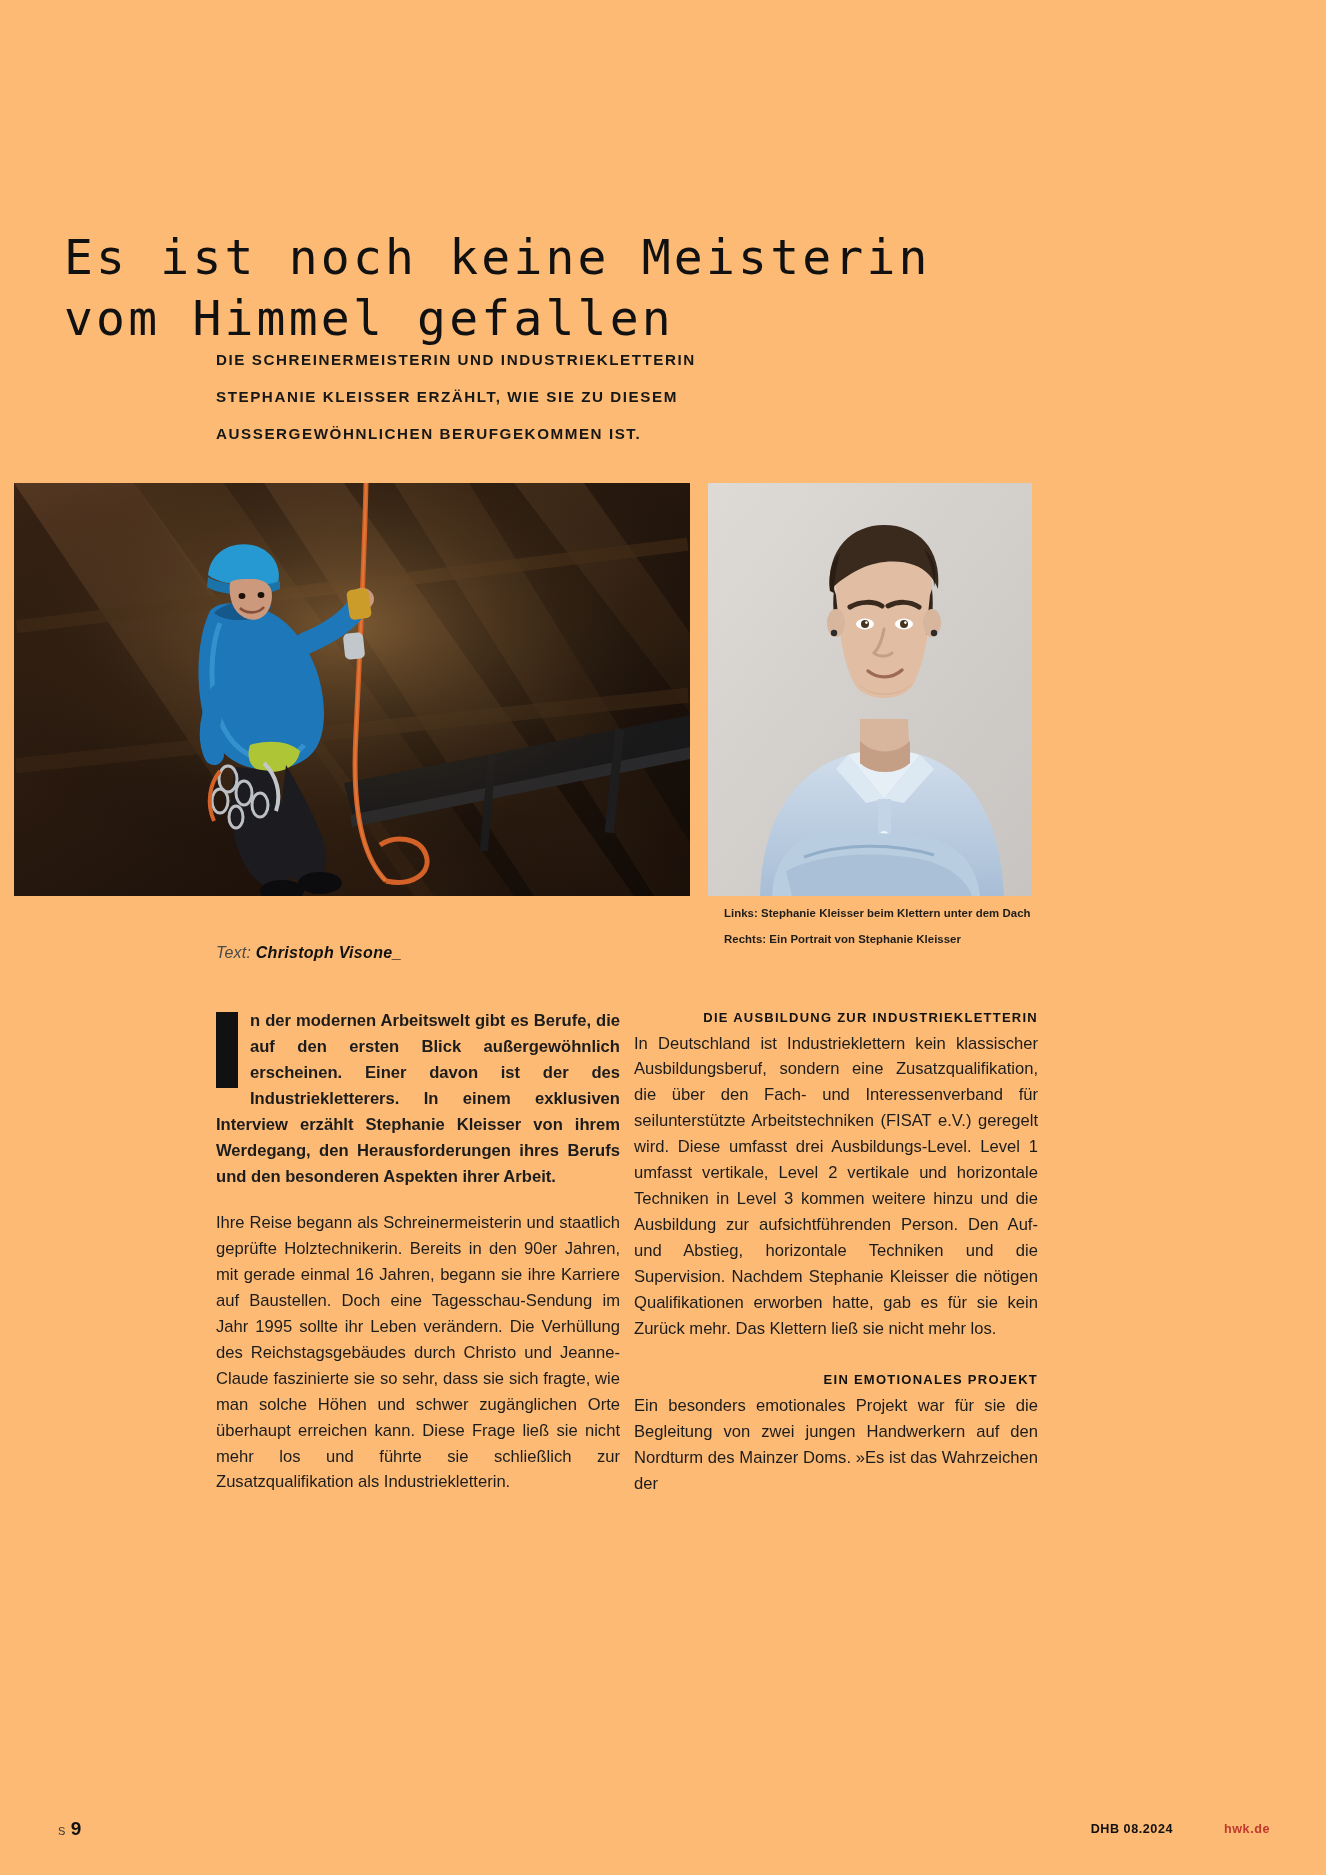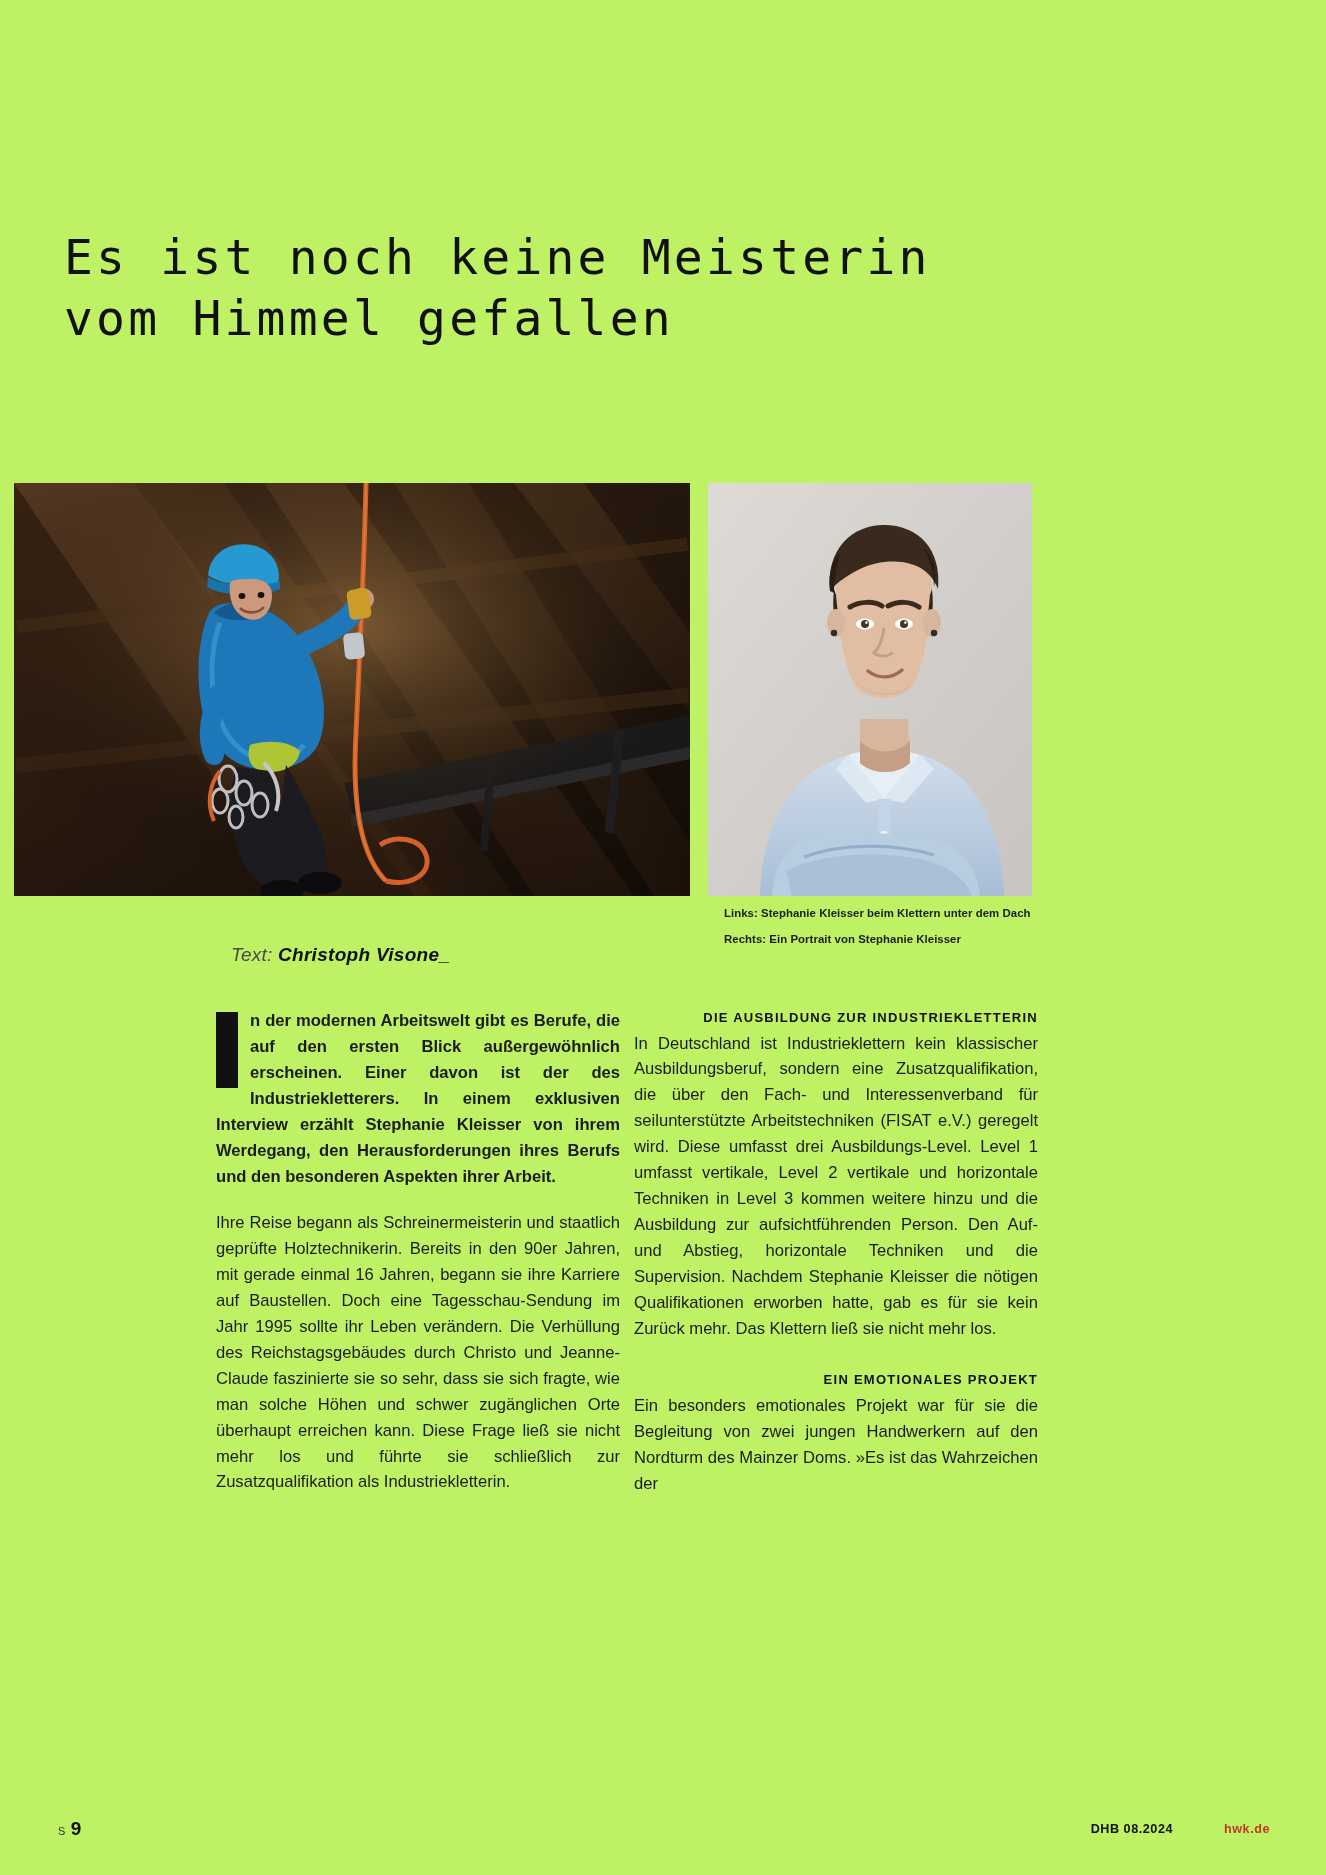--- a/index.html
+++ b/index.html
@@ -11,21 +11,21 @@
   body {
     font-family: "Liberation Sans", sans-serif;
     color: #1a1a1a;
     -webkit-font-smoothing: antialiased;
   }
 
   .page {
     position: relative;
     width: 1326px;
     height: 1875px;
-    background: #bef264;
+    background: #fdba74;
     overflow: hidden;
     box-sizing: border-box;
   }
 
   
   .headline {
     position: absolute;
     left: 64px;
     top: 195px;
     width: 1100px;
@@ -85,23 +85,23 @@
     line-height: 2.28;
     color: #1d1d1d;
     letter-spacing: 0.05px;
     margin-left: 16px;
   }
   .captions div { white-space: nowrap; }
 
   
   .byline {
     position: absolute;
-    left: 231px;
+    left: 216px;
     top: 944px;
-    font-size: 19px;
+    font-size: 16px;
     font-style: italic;
     color: #4a4a4a;
     letter-spacing: 0.2px;
   }
   .byline .author {
     font-weight: 700;
     font-style: italic;
     color: #111111;
     letter-spacing: 0.3px;
   }
@@ -192,20 +192,25 @@
   }
 </style>
 </head>
 <body>
 
 <div class="page">
 
   <h1 class="headline"><span>Es ist noch keine Meisterin</span>
 <span>vom Himmel gefallen</span></h1>
 
+  <div class="deck">
+    <div>DIE SCHREINERMEISTERIN UND INDUSTRIEKLETTERIN</div>
+    <div>STEPHANIE KLEISSER ERZÄHLT, WIE SIE ZU DIESEM</div>
+    <div>AUSSERGEWÖHNLICHEN BERUFGEKOMMEN IST.</div>
+  </div>
 
   <div class="photo-left">
     <svg viewBox="0 0 676 413" preserveAspectRatio="xMidYMid slice">
       <defs>
         <linearGradient id="roofbg" x1="0" y1="0" x2="1" y2="1">
           <stop offset="0%" stop-color="#3d2616"></stop>
           <stop offset="45%" stop-color="#2a1a0f"></stop>
           <stop offset="100%" stop-color="#120b07"></stop>
         </linearGradient>
         <linearGradient id="beam" x1="0" y1="0" x2="0" y2="1">

